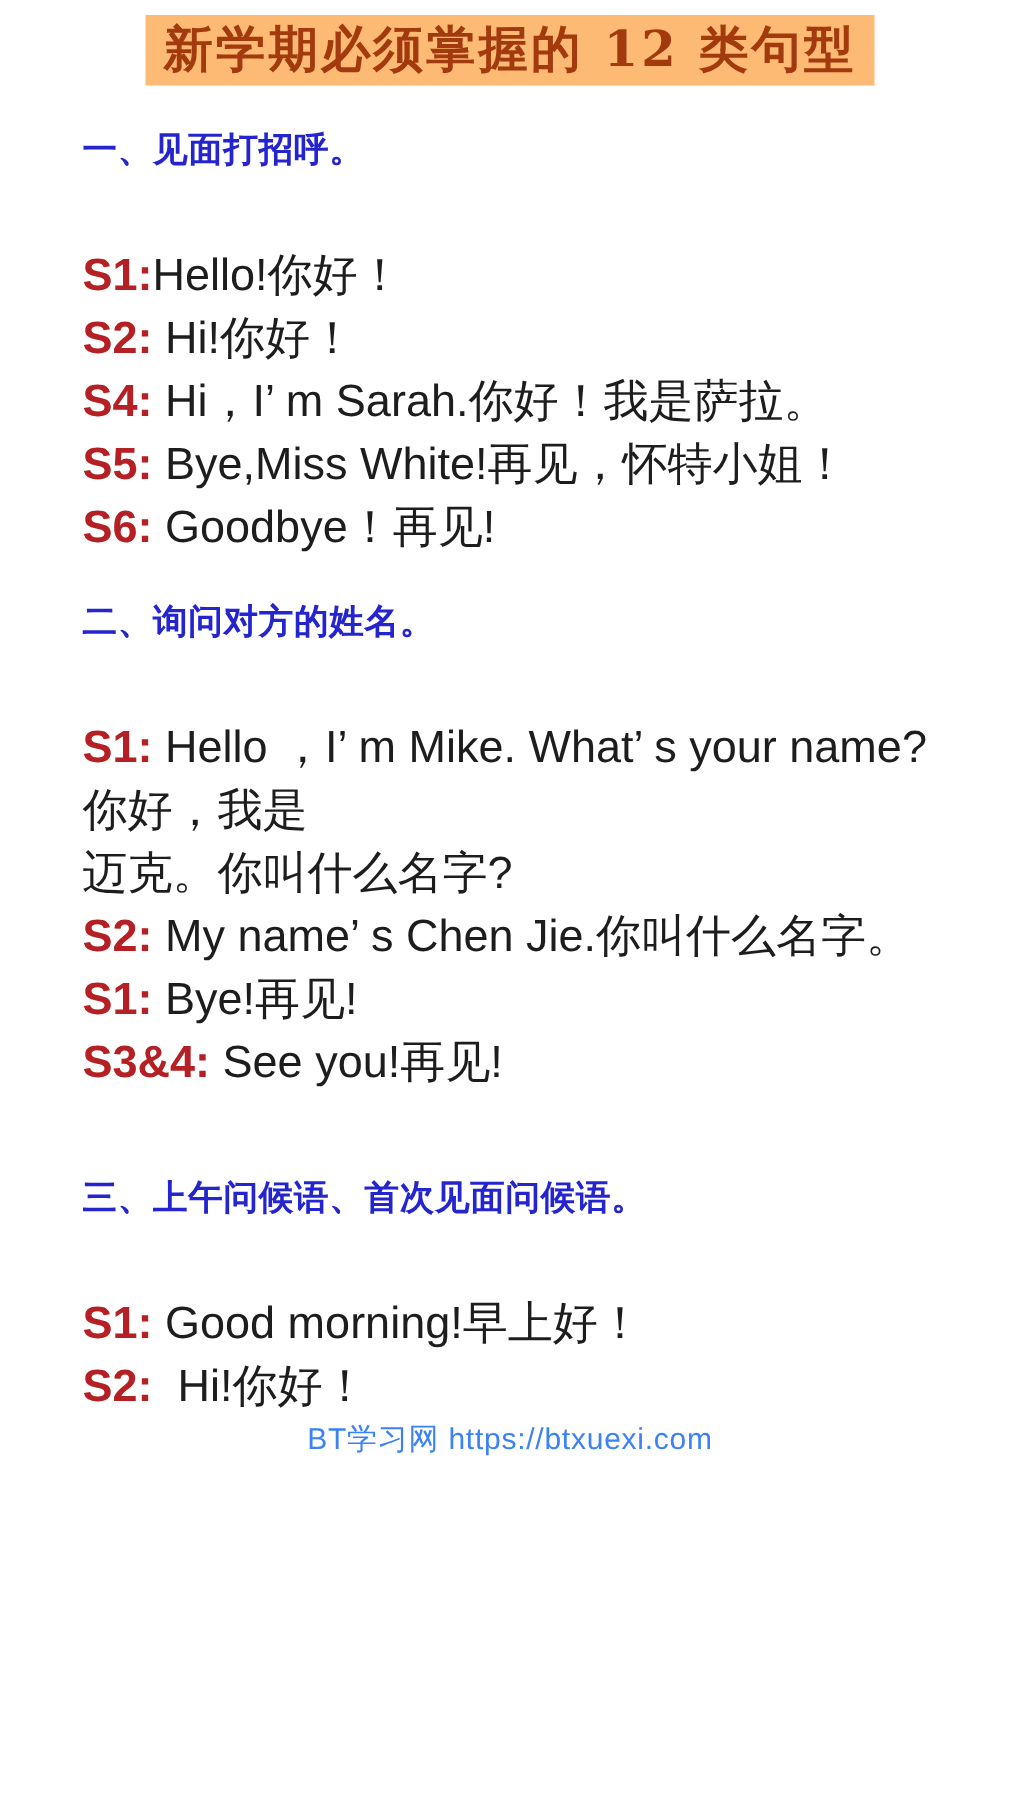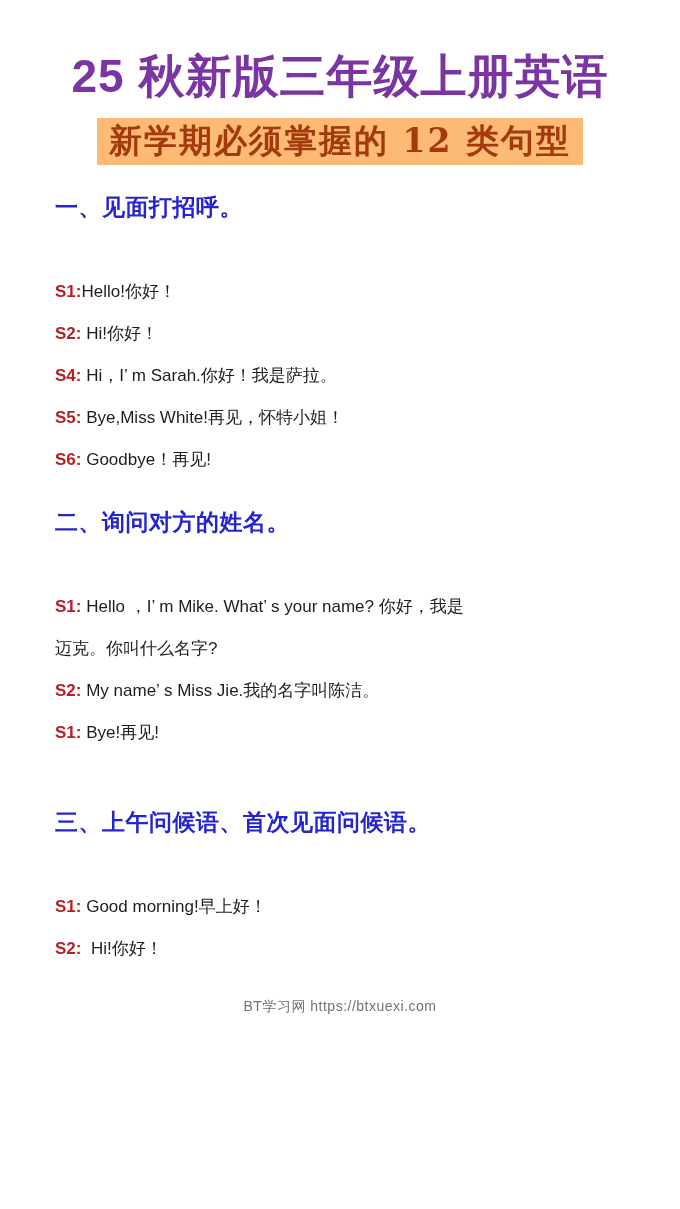--- a/index.html
+++ b/index.html
@@ -46,45 +46,44 @@
     margin: 0 0 48px 0;
     font-size: 23px;
     line-height: 32px;
     font-weight: bold;
     color: #2525d0;
     letter-spacing: 0.5px;
   }
 
   .line {
     margin: 0;
-    font-size: 17px;
+    font-size: 30px;
     line-height: 42px;
     color: #1d1d1d;
     white-space: pre-wrap;
   }
   .label {
     color: #b52025;
     font-weight: bold;
   }
 
   .footer {
-    margin-top: 24px;
+    margin-top: 2px;
     text-align: center;
-    font-size: 14px;
+    font-size: 20px;
     line-height: 24px;
-    color: #737373;
+    color: #3b82f6;
     letter-spacing: 0.5px;
   }
 </style>
 </head>
 <body>
 
 <div class="page">
 
-  <h1 class="title">25 秋新版三年级上册英语</h1>
 
   <div class="subtitle-row">
     <span class="subtitle">新学期必须掌握的 12 类句型</span>
   </div>
 
   <div class="content">
 
     <section class="section-1">
       <h2 class="heading">一、见面打招呼。</h2>
       <div>
@@ -94,22 +93,23 @@
         <p class="line"><span class="label">S5:</span><span> Bye,Miss White!再见，怀特小姐！</span></p>
         <p class="line"><span class="label">S6:</span><span> Goodbye！再见!</span></p>
       </div>
     </section>
 
     <section class="section-2">
       <h2 class="heading">二、询问对方的姓名。</h2>
       <div>
         <p class="line"><span class="label">S1:</span><span> Hello ，I’ m Mike. What’ s your name? 你好，我是
 迈克。你叫什么名字?</span></p>
-        <p class="line"><span class="label">S2:</span><span> My name’ s Miss Jie.我的名字叫陈洁。</span></p>
+        <p class="line"><span class="label">S2:</span><span> My name’ s Chen Jie.你叫什么名字。</span></p>
         <p class="line"><span class="label">S1:</span><span> Bye!再见!</span></p>
+        <p class="line"><span class="label">S3&amp;4:</span><span> See you!再见!</span></p>
       </div>
     </section>
 
     <section class="section-3">
       <h2 class="heading">三、上午问候语、首次见面问候语。</h2>
       <div>
         <p class="line"><span class="label">S1:</span><span> Good morning!早上好！</span></p>
         <p class="line"><span class="label">S2:</span><span>  Hi!你好！</span></p>
       </div>
     </section>

